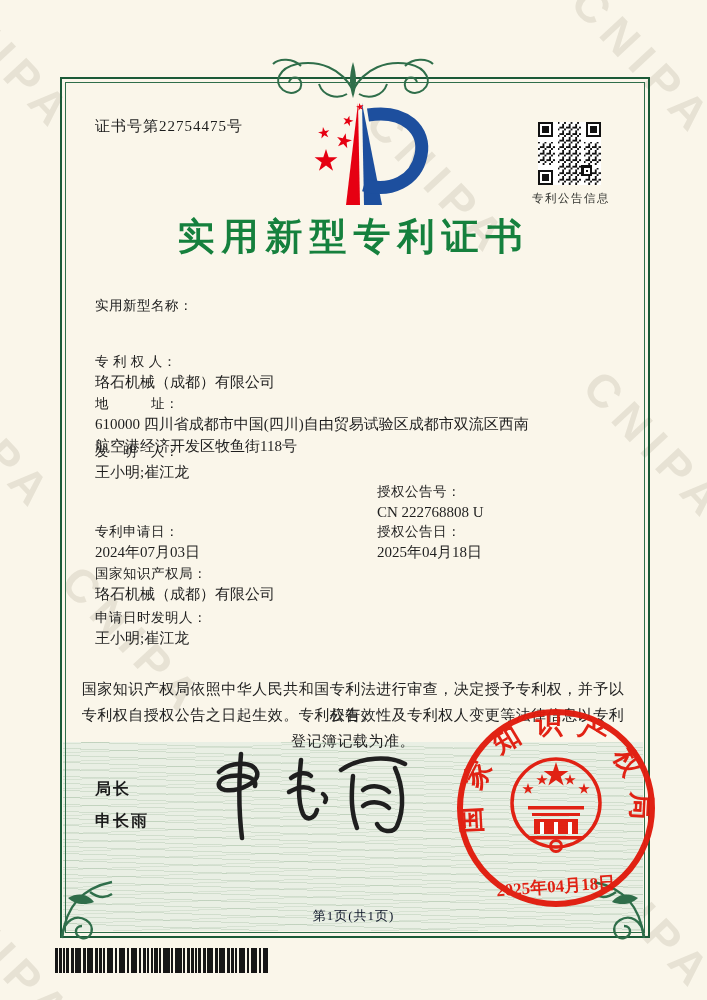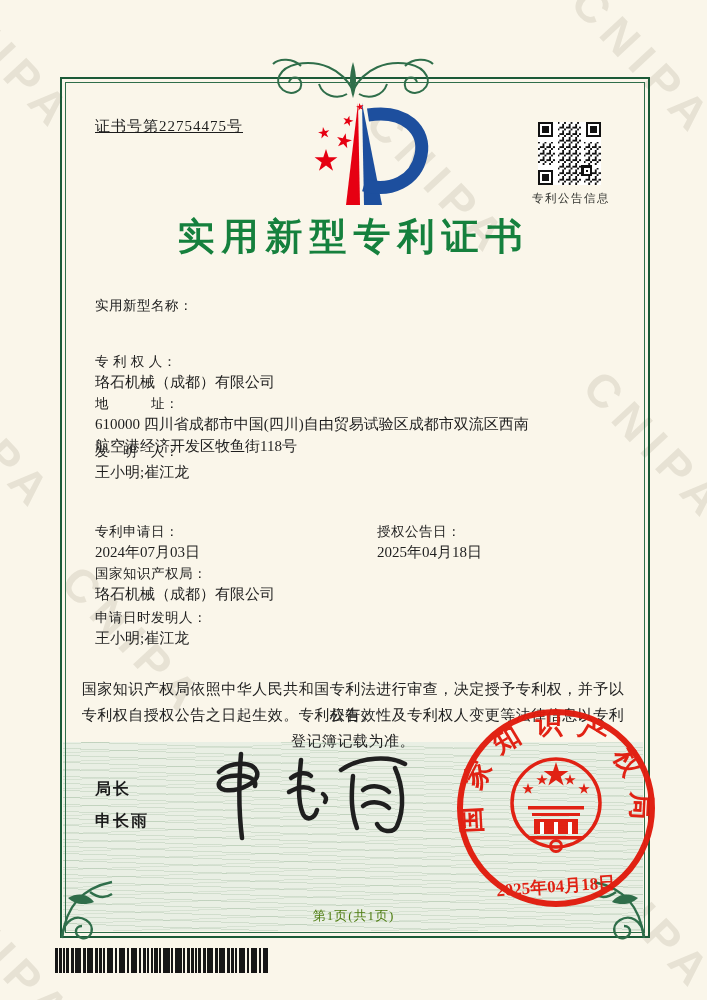--- a/index.html
+++ b/index.html
@@ -15,21 +15,21 @@
   .frame{position:absolute;left:60px;top:77px;width:586px;height:857px;
          border:2px solid #1b5a38;outline:1px solid #2f6e4a;outline-offset:-6px;}
 
   
   .band{position:absolute;left:63px;top:742px;width:580px;height:189px;
         background:
           repeating-linear-gradient(2deg, rgba(110,150,110,.20) 0 1px, transparent 1px 7px),
           repeating-linear-gradient(-2deg, rgba(110,150,110,.15) 0 1px, transparent 1px 9px),
           #e9efe4;}
 
-  .cert-number{position:absolute;left:95px;top:117px;font-size:15px;color:#1d1d1d;letter-spacing:1px;text-decoration:underline;}
+  .cert-number{position:absolute;left:95px;top:117px;font-size:15px;color:#1d1d1d;letter-spacing:1px;}
 
   .logo{position:absolute;left:298px;top:97px;width:132px;height:114px;}
   .qr{position:absolute;left:538px;top:122px;width:63px;height:63px;}
   .qr-caption{position:absolute;left:516px;top:191px;width:110px;text-align:center;
               font-size:11.5px;letter-spacing:1.5px;color:#30322e;}
 
   .title{position:absolute;left:0;top:212px;width:707px;text-align:center;
          font-size:37px;font-weight:700;letter-spacing:7px;color:#15803d;}
 
   .row{position:absolute;left:95px;display:flex;align-items:flex-start;color:#1e1e1e;flex-direction:column;}
@@ -43,21 +43,21 @@
 
   .director-title{position:absolute;left:95px;top:779px;font-family:"Liberation Sans","DejaVu Sans",sans-serif;
                   font-size:16px;font-weight:600;color:#1c1c1c;letter-spacing:2px;text-align:center;}
   .director-name{position:absolute;left:95px;top:811px;font-family:"Liberation Sans","DejaVu Sans",sans-serif;
                  font-size:16px;font-weight:600;color:#1c1c1c;letter-spacing:2px;}
 
   .signature{position:absolute;left:195px;top:748px;width:230px;height:95px;}
 
   .seal{position:absolute;left:450px;top:702px;width:212px;height:212px;opacity:.96;}
 
-  .footer{position:absolute;left:0;top:907px;width:707px;text-align:center;font-size:13px;color:#4d7c0f;letter-spacing:1px;}
+  .footer{position:absolute;left:0;top:907px;width:707px;text-align:center;font-size:13px;color:#0f172a;letter-spacing:1px;}
 
   .barcode{position:absolute;left:55px;top:948px;width:213px;height:25px;
            background:
              repeating-linear-gradient(90deg,#161616 0 2px,transparent 2px 4px),
              repeating-linear-gradient(90deg,#161616 0 1px,transparent 1px 6px),
              repeating-linear-gradient(90deg,#161616 0 3px,transparent 3px 11px);}
 
   .ornament-top{position:absolute;left:223px;top:50px;width:260px;height:54px;}
   .corner-bl{position:absolute;left:46px;top:876px;width:72px;height:72px;}
   .corner-br{position:absolute;left:588px;top:876px;width:72px;height:72px;transform:scaleX(-1);}
@@ -166,20 +166,24 @@
     <span class="val">珞石机械（成都）有限公司</span>
   </div>
   <div class="row" style="top:393px">
     <span class="lbl">地　　　址：</span>
     <span class="val">610000 四川省成都市中国(四川)自由贸易试验区成都市双流区西南航空港经济开发区牧鱼街118号</span>
   </div>
   <div class="row" style="top:441px">
     <span class="lbl">发　明　人：</span>
     <span class="val">王小明;崔江龙</span>
   </div>
+  <div class="row rcol" style="top:481px">
+    <span class="lbl">授权公告号：</span>
+    <span class="val">CN 222768808 U</span>
+  </div>
   <div class="row" style="top:521px">
     <span class="lbl">专利申请日：</span>
     <span class="val">2024年07月03日</span>
   </div>
   <div class="row rcol" style="top:521px">
     <span class="lbl">授权公告日：</span>
     <span class="val">2025年04月18日</span>
   </div>
   <div class="row" style="top:563px">
     <span class="lbl">国家知识产权局：</span>

